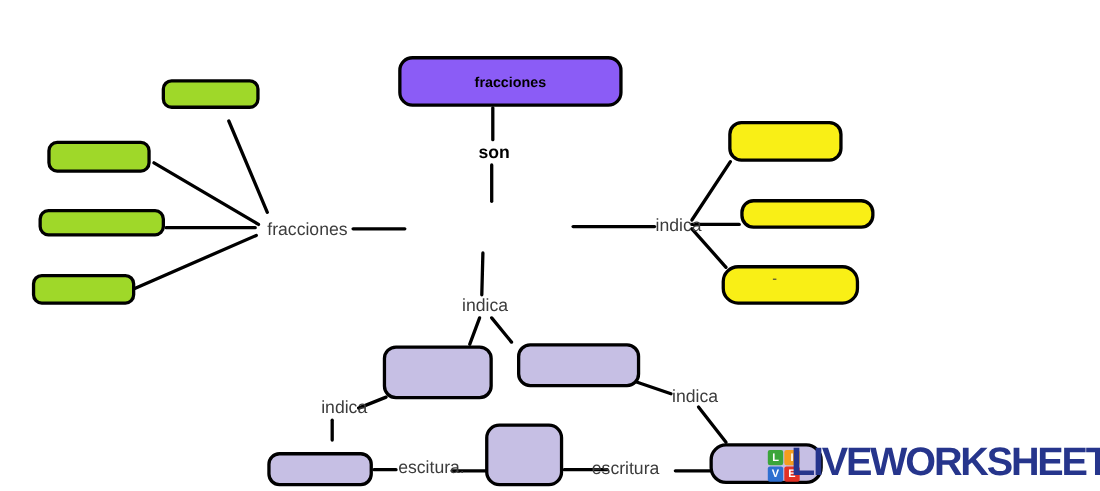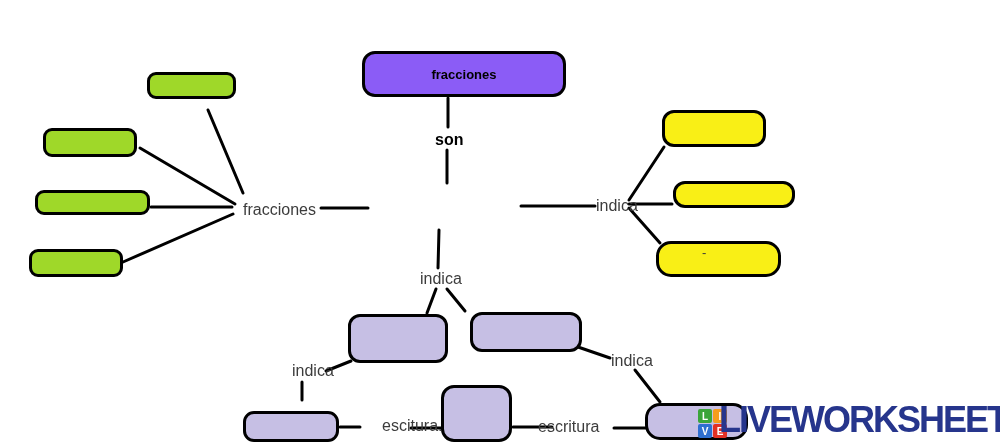--- a/index.html
+++ b/index.html
@@ -98,21 +98,21 @@
   <div class="node" style="left: 243px; top: 411px; width: 96px; height: 31px; border-radius: 11px; background: rgb(198, 191, 228);"></div>
   <div class="node" style="left: 441px; top: 385px; width: 71px; height: 57px; border-radius: 13px; background: rgb(198, 191, 228);"></div>
   <div class="node r14" style="left: 645px; top: 403px; width: 103px; height: 37px; background: rgb(198, 191, 228);"></div>
 
   <span class="label bold" style="left:435px; top:131px;">son</span>
   <span class="label" style="left:243px; top:201px;">fracciones</span>
   <span class="label" style="left:596px; top:197px;">indica</span>
   <span class="label" style="left:420px; top:270px;">indica</span>
   <span class="label" style="left:292px; top:362px;">indica</span>
   <span class="label" style="left:611px; top:352px;">indica</span>
-  <span class="label" style="left:382px; top:417px;">escitura.</span>
+  <span class="label" style="left:362px; top:417px;">escitura.</span>
   <span class="label" style="left:538px; top:418px;">escritura</span>
 
   <div class="wm">
     <span class="cell" style="background: rgb(59, 165, 58);">L</span>
     <span class="cell" style="background: rgb(245, 157, 30);">I</span>
     <span class="cell" style="background: rgb(46, 111, 208);">V</span>
     <span class="cell" style="background: rgb(227, 49, 36);">E</span>
   </div>
   <div class="wm-text" style="color: rgb(38, 53, 140);">LIVEWORKSHEETS</div>
 

